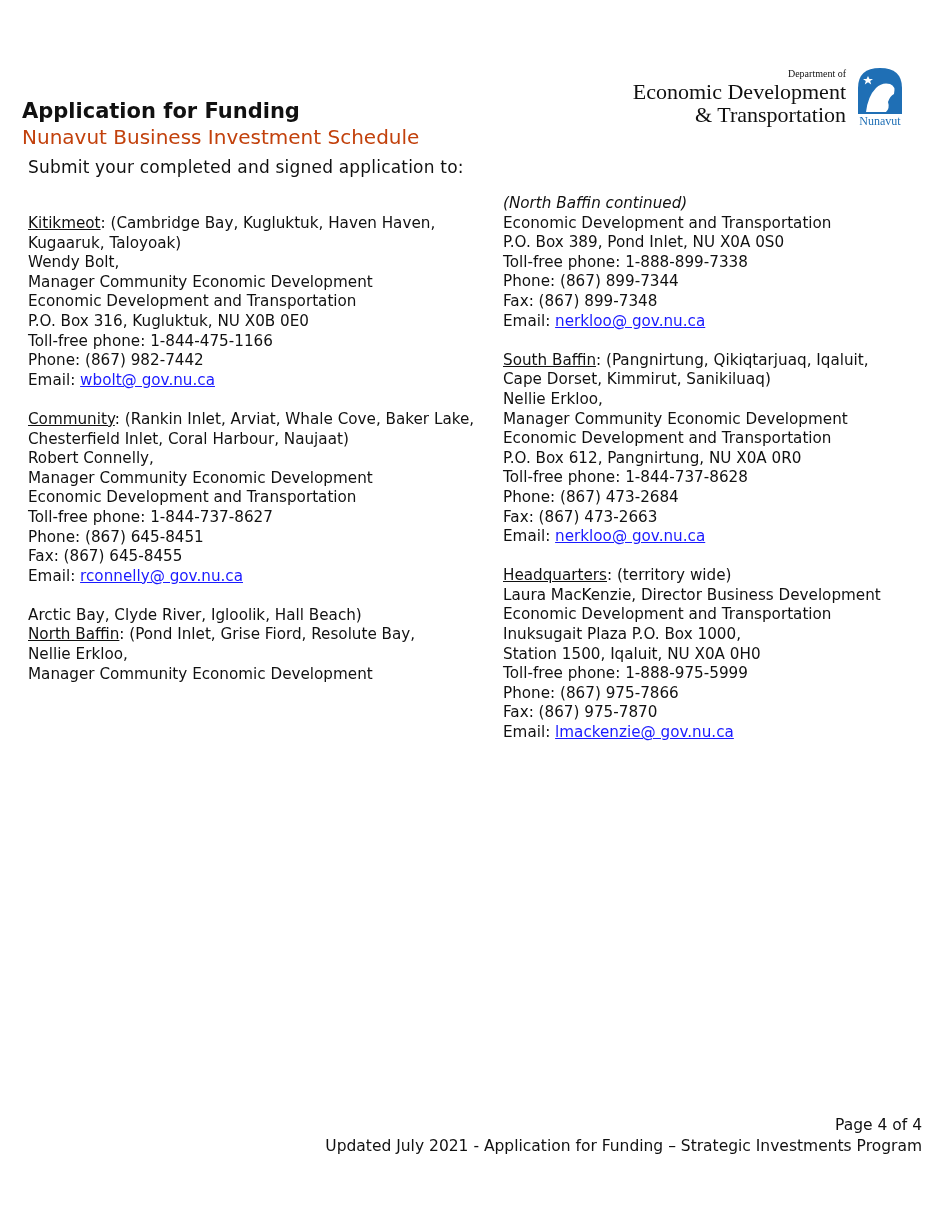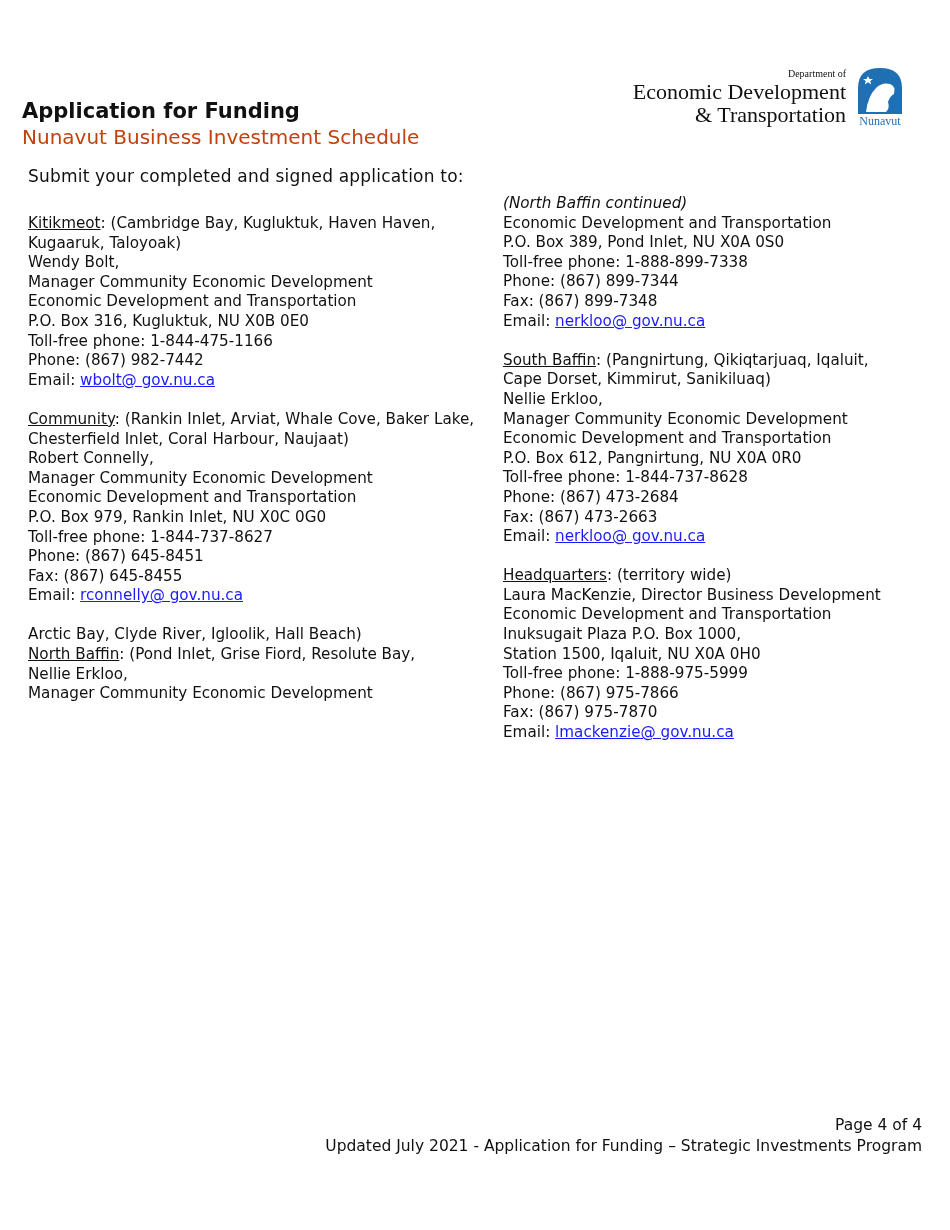--- a/index.html
+++ b/index.html
@@ -26,21 +26,21 @@
     position: absolute; right: 62px; top: 16px;
     font-family: "Liberation Serif", serif; font-size: 22px; line-height: 24px; color: #111; white-space: nowrap;
   }
   .logo .dept-line2 {
     position: absolute; right: 62px; top: 39px;
     font-family: "Liberation Serif", serif; font-size: 22px; line-height: 24px; color: #111; white-space: nowrap;
   }
   .logo .emblem { position: absolute; right: 4px; top: 2px; width: 48px; height: 62px; }
 
   .intro {
-    position: absolute; left: 28px; top: 165px;
+    position: absolute; left: 28px; top: 156px;
     font-size: 17px; line-height: 22px; letter-spacing: 0.2px;
   }
   .col { position: absolute; width: 450px; font-size: 15.2px; line-height: 19.6px; }
   .col-left { left: 28px; top: 214px; }
   .col-right { left: 503px; top: 194px; }
   .section { margin-bottom: 19.6px; }
   .line { white-space: nowrap; }
   .region { text-decoration: underline; }
   .italic { font-style: italic; }
   a.email { color: #1a1aff; text-decoration: underline; }
@@ -84,21 +84,20 @@
     <div class="line">Phone: (867) 982-7442</div>
     <div class="line"><span>Email: </span><a class="email">wbolt@ gov.nu.ca</a></div>
   </div>
 
   <div class="section">
     <div class="line"><span class="region">Community</span><span>: (Rankin Inlet, Arviat, Whale Cove, Baker Lake,</span></div>
     <div class="line">Chesterfield Inlet, Coral Harbour, Naujaat)</div>
     <div class="line">Robert Connelly,</div>
     <div class="line">Manager Community Economic Development</div>
     <div class="line">Economic Development and Transportation</div>
-    <div class="line">P.O. Box 979, Rankin Inlet, NU X0C 0G0</div>
     <div class="line">Toll-free phone: 1-844-737-8627</div>
     <div class="line">Phone: (867) 645-8451</div>
     <div class="line">Fax: (867) 645-8455</div>
     <div class="line"><span>Email: </span><a class="email">rconnelly@ gov.nu.ca</a></div>
   </div>
 
   <div class="section">
     <div class="line">Arctic Bay, Clyde River, Igloolik, Hall Beach)</div>
     <div class="line"><span class="region">North Baffin</span><span>: (Pond Inlet, Grise Fiord, Resolute Bay,</span></div>
     <div class="line">Nellie Erkloo,</div>

